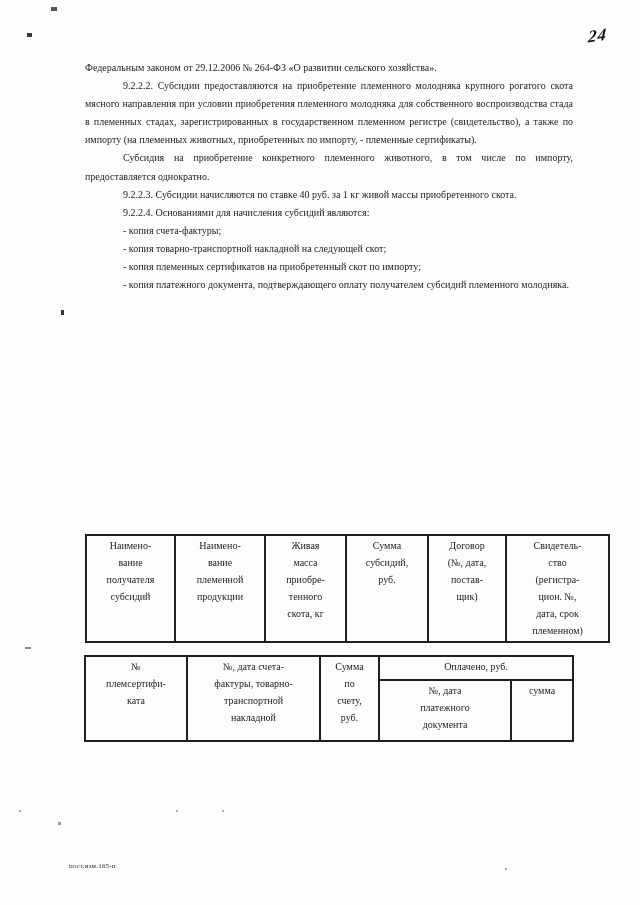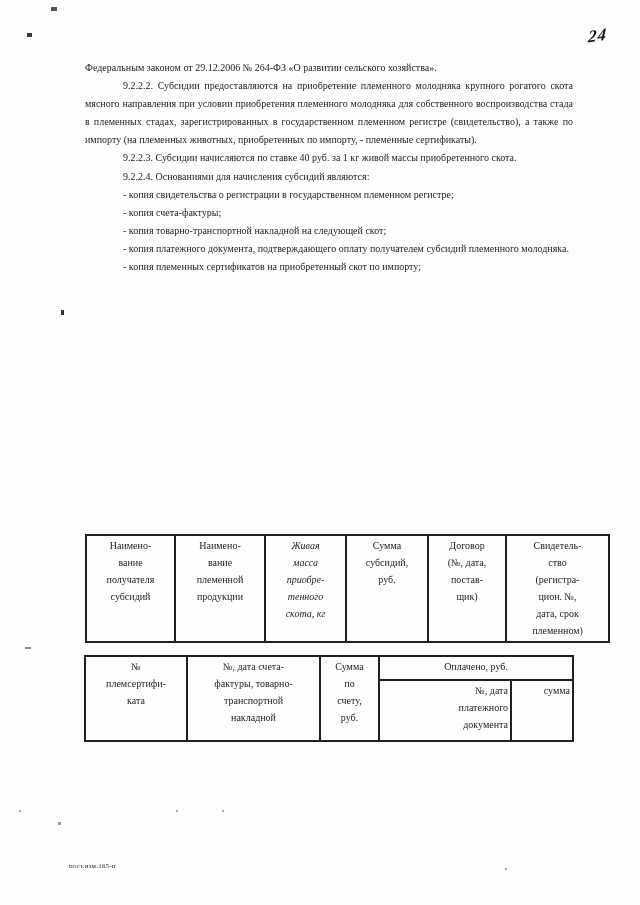--- a/index.html
+++ b/index.html
@@ -48,33 +48,33 @@
     font-size: 10px;
     line-height: 17px;
     white-space: pre-line;
     padding: 1px 2px 2px;
     overflow: hidden;
   }
 
   .t1 { left: 85px; top: 534px; width: 487px; height: 106px; }
   .t1 td:nth-child(1) { width: 83px; }
   .t1 td:nth-child(2) { width: 84px; }
-  .t1 td:nth-child(3) { width: 75px; font-style: italic; }
+  .t1 td:nth-child(3) { width: 75px; }
   .t1 td:nth-child(4) { width: 76px; }
   .t1 td:nth-child(5) { width: 72px; border-radius: 7px; }
   .t1 td:nth-child(6) { width: 97px; }
 
   .t2 { left: 84px; top: 655px; width: 488px; }
   .t2 col.c1 { width: 102px; }
   .t2 col.c2 { width: 133px; }
   .t2 col.c3 { width: 59px; }
   .t2 col.c4 { width: 132px; }
   .t2 col.c5 { width: 62px; }
   .t2 tr.hdr td { height: 19px; }
-  .t2 td.paydoc, .t2 td.paysum { height: 56px; text-align: right; }
+  .t2 td.paydoc, .t2 td.paysum { height: 56px; }
 
   
   .footer-code {
     position: absolute;
     left: 69px;
     top: 862px;
     font-size: 7px;
     color: #2c2c2c;
     letter-spacing: 0.2px;
     transform: scaleY(0.9);
@@ -105,27 +105,27 @@
   <div class="spk spk4"></div>
   <div class="spk spk5"></div>
   <div class="spk spk6"></div>
   <div class="spk spk7"></div>
   <div class="spk spk8"></div>
   <div class="spk spk9"></div>
 
   <div class="body-text">
     <p>Федеральным законом от 29.12.2006 № 264-ФЗ «О развитии сельского хозяйства».</p>
     <p class="indent">9.2.2.2. Субсидии предоставляются на приобретение племенного молодняка крупного рогатого скота мясного направления при условии приобретения племенного молодняка для собственного воспроизводства стада в племенных стадах, зарегистрированных в государственном племенном регистре (свидетельство), а также по импорту (на племенных животных, приобретенных по импорту, - племенные сертификаты).</p>
+    <p class="indent">Субсидия на приобретение конкретного племенного животного, в том числе по импорту, предоставляется однократно.</p>
     <p class="indent">9.2.2.3. Субсидии начисляются по ставке 40 руб. за 1 кг живой массы приобретенного скота.</p>
     <p class="indent">9.2.2.4. Основаниями для начисления субсидий являются:</p>
-    <p class="indent">- копия свидетельства о регистрации в государственном племенном регистре;</p>
     <p class="indent">- копия счета-фактуры;</p>
     <p class="indent">- копия товарно-транспортной накладной на следующей скот;</p>
+    <p class="indent">- копия племенных сертификатов на приобретенный скот по импорту;</p>
     <p class="indent">- копия платежного документа, подтверждающего оплату получателем субсидий племенного молодняка.</p>
-    <p class="indent">- копия племенных сертификатов на приобретенный скот по импорту;</p>
   </div>
 
   <table class="t1">
     <tbody>
       <tr>
         <td>Наимено-
 вание
 получателя
 субсидий</td>
         <td>Наимено-

